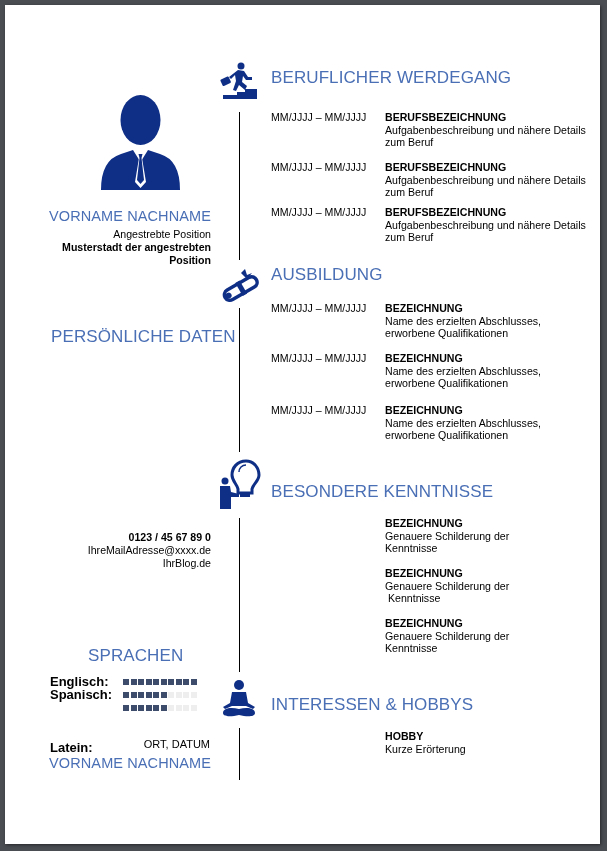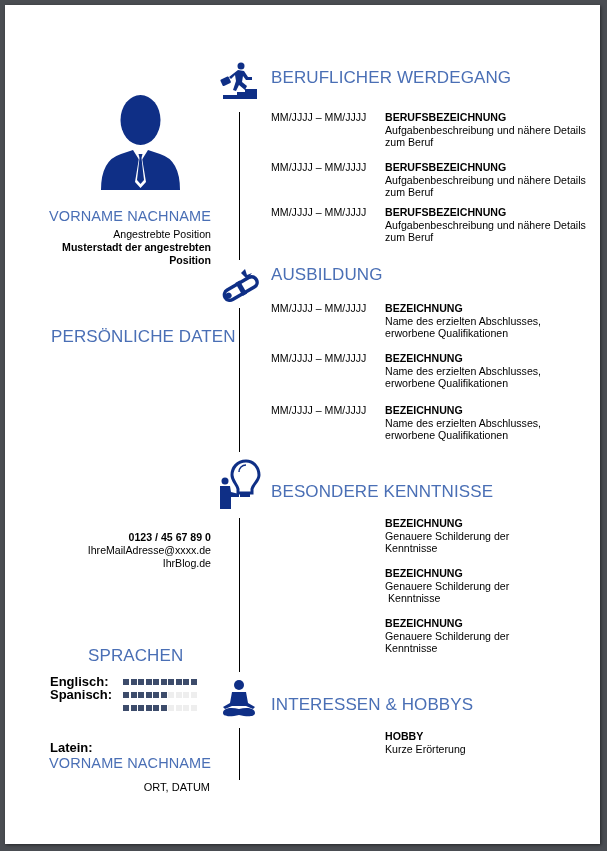--- a/index.html
+++ b/index.html
@@ -88,21 +88,21 @@
         <div class="sq on"></div>
         <div class="sq on"></div>
         <div class="sq on"></div>
         <div class="sq off"></div>
         <div class="sq off"></div>
         <div class="sq off"></div>
         <div class="sq off"></div>
       </div>
     </div>
 
-  <div class="abs right" style="right:390px; top:733px; width:200px; font-size:11px;margin-top:43px;">ORT, DATUM</div>
+  <div class="abs right" style="right:390px; top:733px; width:200px; font-size:11px;">ORT, DATUM</div>
   <div class="abs right blue-head" style="right:389px; top:750px; width:200px; font-size:14.5px;">VORNAME NACHNAME</div>
 
   <div class="vline" style="top:107px; height:148px;"></div>
   <div class="vline" style="top:303px; height:144px;"></div>
   <div class="vline" style="top:513px; height:154px;"></div>
   <div class="vline" style="top:723px; height:52px;"></div>
 
   <div class="icon" style="top:56px;">
     <svg width="40" height="40" viewBox="0 0 40 40">
       <circle cx="22" cy="5" r="3.5" fill="#0f2f86"></circle>

